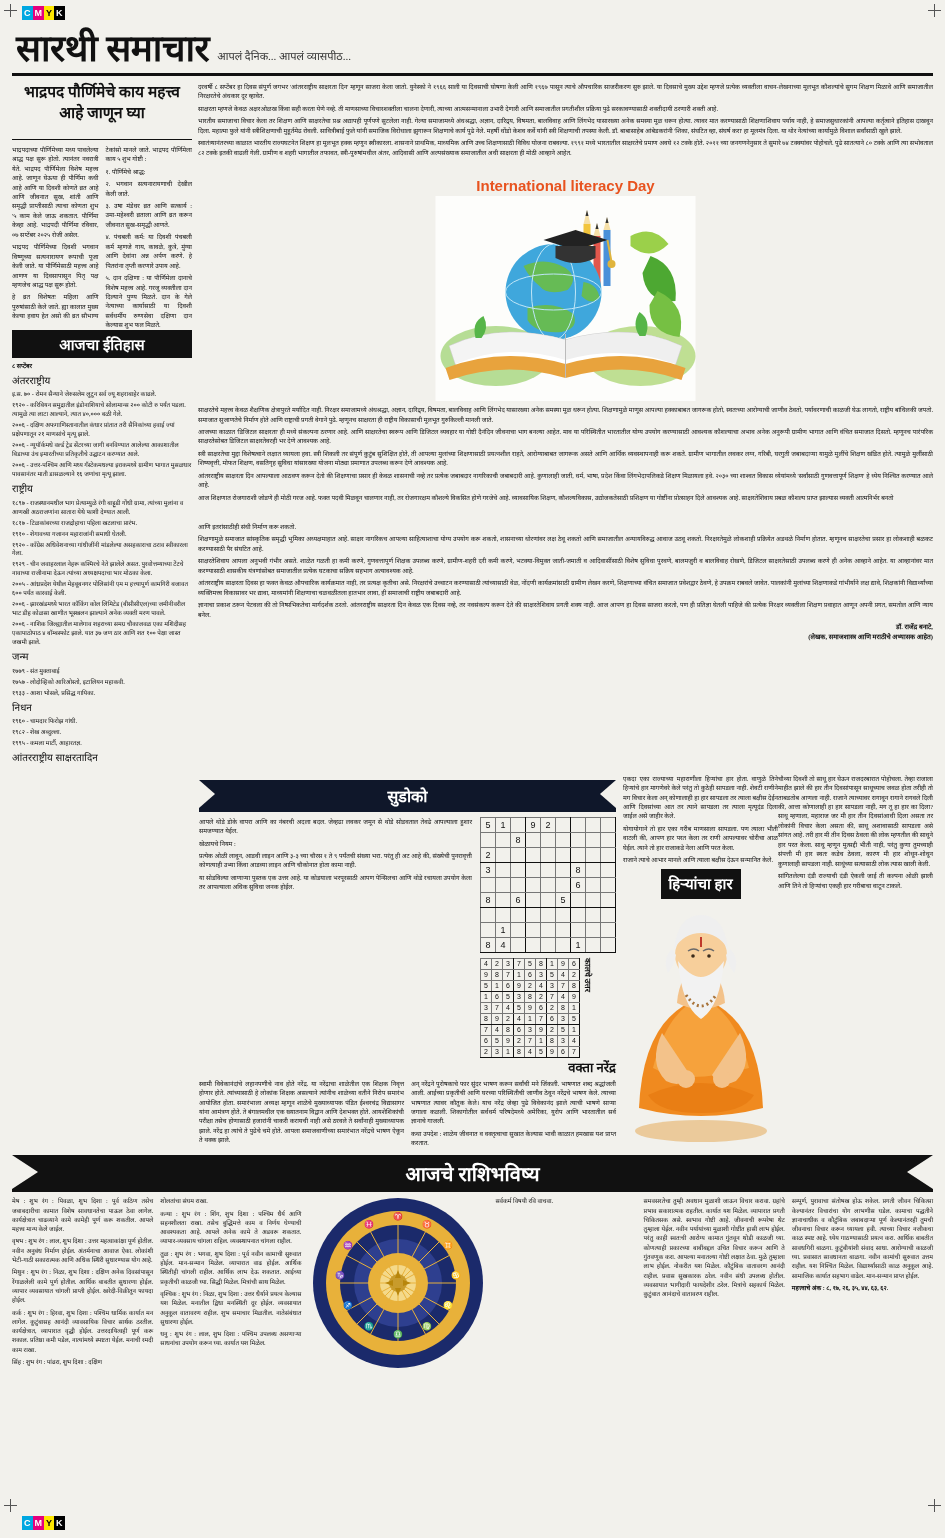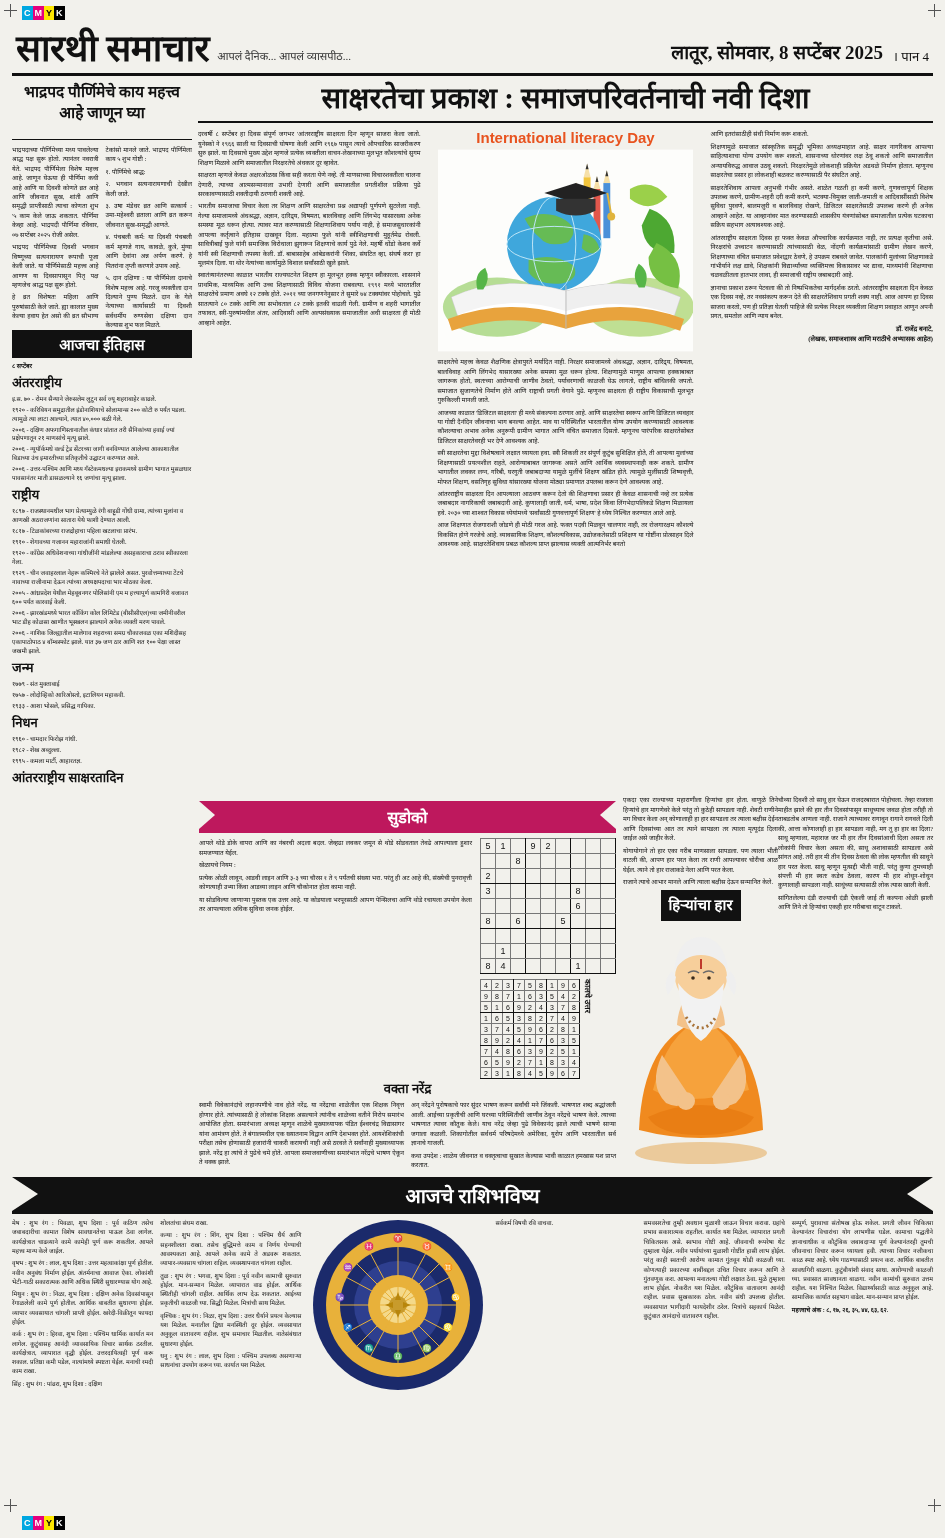--- a/index.html
+++ b/index.html
@@ -69,37 +69,37 @@
     column-gap:7px; hyphens:auto;
   }
   .tinytext p { margin:0 0 3px 0; }
   .c2 { column-count:2; }
 
   .headline {
     font-size:29px; font-weight:bold; text-align:center; line-height:1.15;
     border-bottom:2px solid #111; padding-bottom:6px; margin-bottom:6px;
   }
 
-  .mid-grid { display:flex; gap:17px; }
+  .mid-grid { display:flex; gap:17px;flex-direction:column; }
   .mid-col { flex:1; }
   .art-wrap { text-align:center; }
   .art-title {
     font-family:"Liberation Sans",sans-serif; font-size:15px; font-weight:bold;
     color:#e8531f; margin-bottom:2px;
   }
   .art-img { width:100%; height:205px; display:block; }
 
   
   .hist-list { font-size:6.2px; line-height:1.45; }
   .hist-list div { margin-bottom:2px; }
-  .subhead { font-weight:bold; font-size:13px; margin:3px 0 1px; }
+  .subhead { font-weight:normal; font-size:10px; margin:3px 0 1px; }
 
   
   .ribbon {
-    position:relative; background:#be185d; color:#fff; text-align:center;
+    position:relative; background:#0f172a; color:#fff; text-align:center;
     font-weight:bold; font-size:16px; padding:5px 28px; margin:6px 0 5px;
   }
   .ribbon::before, .ribbon::after{
     content:""; position:absolute; top:0; border-style:solid; height:0; width:0;
   }
   .ribbon::before { left:0; border-width:14px 0 14px 16px; border-color:transparent transparent transparent #f2f1ec; }
   .ribbon::after { right:0; border-width:14px 16px 14px 0; border-color:transparent #f2f1ec transparent transparent; }
   .sudoku { border:1.6px solid #111; border-collapse:collapse; }
   .sudoku td {
     width:15px; height:15px; border:0.5px solid #777; text-align:center;
@@ -152,24 +152,20 @@
     <span class="c">C</span>
     <span class="m">M</span>
     <span class="y">Y</span>
     <span class="k">K</span>
   </div>
 
   <div class="masthead">
     <div class="mast-left">
       <div class="mast-title">सारथी समाचार</div>
       <div class="mast-sub">आपलं दैनिक... आपलं व्यासपीठ...</div>
-    </div>
-    <div class="mast-right">
-      <div>लातूर, सोमवार, 8 सप्टेंबर 2025</div>
-      <div class="mast-page">। पान 4</div>
     </div>
   </div>
 
   <div class="content">
 
     <div class="col colL">
       <div class="left-title">भाद्रपद पौर्णिमेचे काय महत्त्व आहे जाणून घ्या</div>
       <div class="tinytext c2">
         <p>भाद्रपदाच्या पौर्णिमेच्या मध्य पावलेल्या श्राद्ध पक्ष सुरू होतो. त्यानंतर नवरात्री येते. भाद्रपद पौर्णिमेला विशेष महत्त्व आहे. जाणून घेऊया ही पौर्णिमा कधी आहे आणि या दिवशी कोणते व्रत आहे आणि जीवनात सुख, शांती आणि समृद्धी प्राप्तीसाठी त्याचा कोणता शुभ '५ काम केले जाऊ शकतात. पौर्णिमा केव्हा आहे. भाद्रपदी पौर्णिमा रविवार, ०७ सप्टेंबर २०२५ रोजी असेल.</p>
         <p>भाद्रपद पौर्णिमेच्या दिवशी भगवान विष्णूच्या सत्यनारायण रूपाची पूजा केली जाते. या पौर्णिमेसाठी महत्त्व आहे आणण या दिवसापासून पितृ पक्ष म्हणजेच श्राद्ध पक्ष सुरू होतो.</p>
@@ -205,21 +201,20 @@
         <div>१९३३ - आशा भोसले, प्रसिद्ध गायिका.</div>
         <div class="subhead">निधन</div>
         <div>१९६० - चामदार फिरोझ गांधी.</div>
         <div>१९८२ - शेख अब्दुल्ला.</div>
         <div>१९९५ - कमला मार्टी, आहारतज्ञ.</div>
         <div class="subhead">आंतरराष्ट्रीय साक्षरतादिन</div>
       </div>
     </div>
 
     <div class="col colMid">
-      <div class="headline">साक्षरतेचा प्रकाश : समाजपरिवर्तनाची नवी दिशा</div>
 
       <div class="mid-grid">
         <div class="mid-col">
           <div class="tinytext">
             <p>दरवर्षी ८ सप्टेंबर हा दिवस संपूर्ण जगभर 'आंतरराष्ट्रीय साक्षरता दिन' म्हणून साजरा केला जातो. युनेस्को ने १९६६ साली या दिवसाची घोषणा केली आणि १९६७ पासून त्याचे औपचारिक साजरीकरण सुरु झाले. या दिवसाचे मुख्य उद्देश म्हणजे प्रत्येक व्यक्तीला वाचन-लेखनाच्या मूलभूत कौशल्यांचे सुगम शिक्षण मिळावे आणि समाजातील निरक्षरतेचे अंधकार दूर व्हावेत.</p>
             <p>साक्षरता म्हणजे केवळ अक्षरओळख किंवा सही करता येणे नव्हे. ती माणसाच्या विचारशक्तीला चालना देणारी, त्याच्या आत्मसन्मानाला उभारी देणारी आणि समाजातील प्रगतीशील प्रक्रिया पुढे सरकावण्यासाठी शक्तीदायी ठरणारी शक्ती आहे.</p>
             <p>भारतीय समाजाचा विचार केला तर शिक्षण आणि साक्षरतेचा प्रश्न अद्यापही पूर्णपणे सुटलेला नाही. गेल्या समाजामध्ये अंधश्रद्धा, अज्ञान, दारिद्र्य, विषमता, बालविवाह आणि लिंगभेद यासारख्या अनेक समस्या मूळ धरून होत्या. त्यावर मात करण्यासाठी शिक्षणाशिवाय पर्याय नाही, हे समाजसुधारकांनी आपल्या कर्तृत्वाने इतिहास दाखवून दिला. महात्मा फुले यांनी स्त्रीशिक्षणाची मुहूर्तमेढ रोवली. सावित्रीबाई फुले यांनी समाजिक विरोधाला झुगारून शिक्षणाचे कार्य पुढे नेले. महर्षी धोंडो केशव कर्वे यांनी स्त्री शिक्षणाची तपस्या केली. डॉ. बाबासाहेब आंबेडकरांनी 'शिका, संघटित व्हा, संघर्ष करा' हा मूलमंत्र दिला. या थोर नेत्यांच्या कार्यामुळे विशाल सर्वांसाठी खुले झाले.</p>
             <p>स्वातंत्र्यानंतरच्या काळात भारतीय राज्यघटनेत शिक्षण हा मूलभूत हक्क म्हणून स्वीकारला. शासनाने प्राथमिक, माध्यमिक आणि उच्च शिक्षणासाठी विविध योजना राबवल्या. १९९१ मध्ये भारतातील साक्षरतेचे प्रमाण अवघे १२ टक्के होते. २०११ च्या जनगणनेनुसार ते सुमारे ७४ टक्क्यांवर पोहोचले. पुढे सातत्याने ८० टक्के आणि त्या सभोवताल ८२ टक्के इतकी वाढली गेली. ग्रामीण व शहरी भागातील तफावत, स्त्री-पुरुषांमधील अंतर, आदिवासी आणि अल्पसंख्याक समाजातील अधी साक्षरता ही मोठी आव्हाने आहेत.</p>
           </div>
         </div>
@@ -520,21 +515,21 @@
                     <td>6</td>
                     <td>7</td>
                   </tr>
             </tbody>
               </table>
             <div class="sud-label">कालचे उत्तर</div>
           </div>
         </div>
       </div>
 
-      <div style="text-align:center; font-weight:bold; font-size:13px; margin-bottom:3px;">वक्ता नरेंद्र</div>
+      <div style="text-align:right; font-weight:bold; font-size:13px; margin-bottom:3px;">वक्ता नरेंद्र</div>
       <div class="tinytext c2">
         <p>स्वामी विवेकानंदांचे लहानपणीचे नाव होते नरेंद्र. या नरेंद्राचा शाळेतील एक शिक्षक निवृत्त होणार होते. त्यांच्यासाठी हे लोकांक शिक्षक असल्याने त्यांनीच शाळेच्या वतीने निरोप समारंभ आयोजित होता. समारंभाला अध्यक्ष म्हणून शाळेचे मुख्याध्यापक पंडित ईश्वरचंद्र विद्यासागर यांना आमंत्रण होते. ते बंगालमधील एक ख्यातनाम विद्वान आणि देशभक्त होते. आयशेशिकांची परीक्षा तसेच होणासाठी हजारांनी चाकरी करायची नाही असे ठरवले ते सर्वांनाही मुख्याध्यापक झाले. नरेंद्र हा त्यांचे ते पुढेचे चमे होते. आपला समाजवाणीच्या समारंभात नरेंद्रचे भाषण ऐकून ते थक्क झाले.</p>
         <p>अन् नरेंद्रने पुरोषकाचे फार सुंदर भाषण करून सर्वांची मने जिंकली. भाषणात शब्द श्रद्धांजली आली. आईच्या प्रकृतीची आणि घरच्या परिस्थितीची जाणीव ठेवून नरेंद्रचे भाषण केले. त्याच्या भाषणात त्यावर कौतुक केले। याच नरेंद्र जेव्हा पुढे विवेकानंद झाले त्याची भाषणे साऱ्या जगाला कळली. शिकागोतील सर्वधर्म परिषदेमध्ये अमेरिका, युरोप आणि भारतातील सर्व ज्ञानाचे गाजली.</p>
         <p>कथा उपदेश : शाळेय जीवनात व वक्तृत्वाचा सुखात केल्यास भावी काळात हमखास यश प्राप्त करतात.</p>
       </div>
     </div>
 
     <div style="width:310px;">
       <div style="display:flex; gap:0;">
         <div style="flex:1;">

